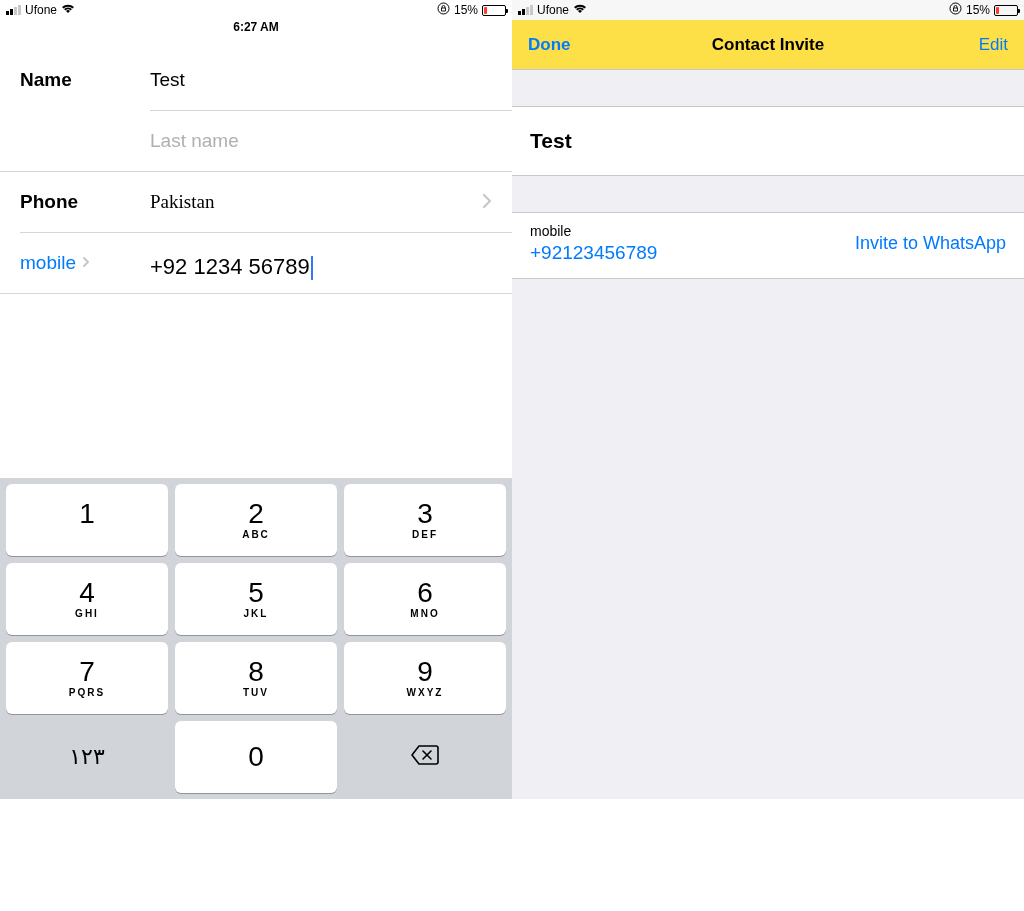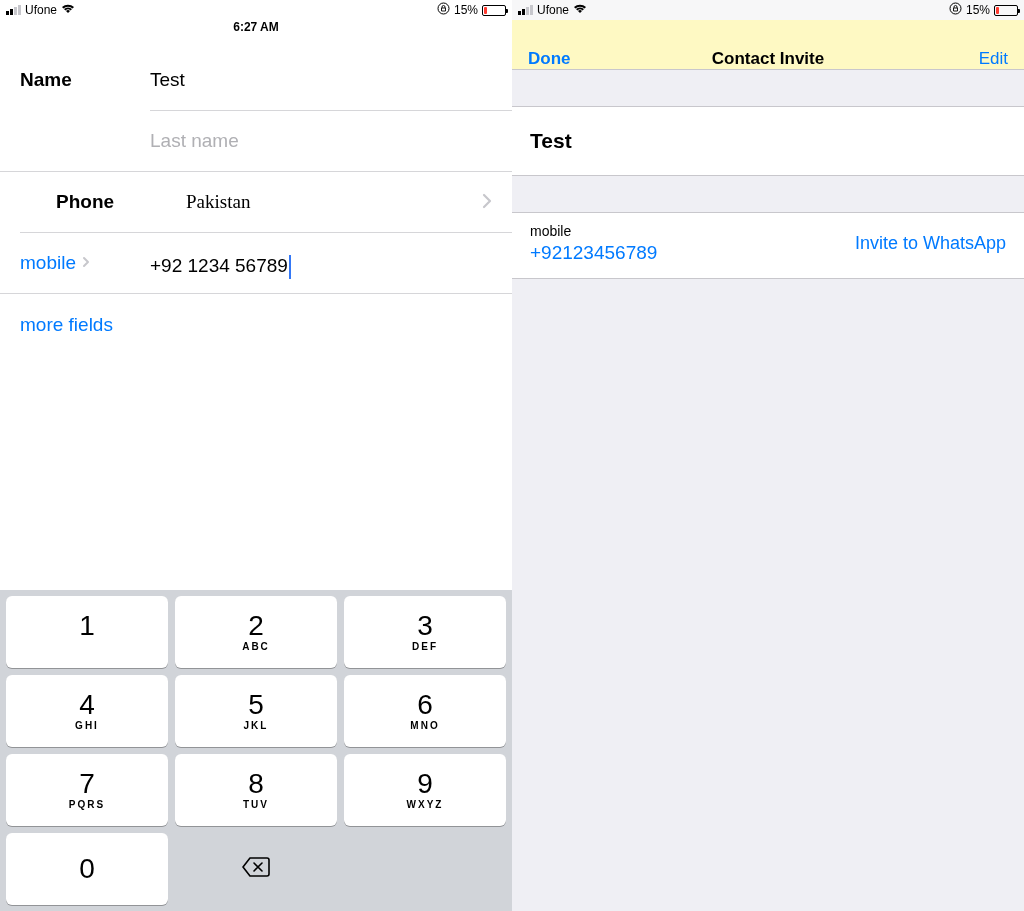--- a/index.html
+++ b/index.html
@@ -10,21 +10,21 @@
       -webkit-font-smoothing: antialiased;
     }
     body {
       width: 1024px;
       height: 911px;
       display: flex;
       background: #fff;
     }
     .screen {
       width: 512px;
-      height: 911px;
+      height: 799px;
       position: relative;
       overflow: hidden;
       background: #fff;
     }
     .screen.right {
       background: #efeff4;
     }
 
     
     .status-bar {
@@ -105,23 +105,22 @@
     
     .nav-bar {
       height: 50px;
       display: flex;
       align-items: center;
       justify-content: space-between;
       padding: 0 16px;
       position: relative;
     }
     .screen.right .nav-bar {
-      background: #fef9c3;
+      background: #fde047;
       border-bottom: 0.5px solid #c8c7cc;
-      align-items: flex-end;
     }
     .nav-title {
       position: absolute;
       left: 50%;
       transform: translateX(-50%);
       font-size: 17px;
       font-weight: 600;
       color: #000;
     }
     .nav-btn {
@@ -190,21 +189,21 @@
     }
     .phone-label {
       font-size: 19px;
       color: #007aff;
     }
     .chevron-sm {
       color: #c7c7cc;
       font-size: 14px;
     }
     .phone-number {
-      font-size: 19px;
+      font-size: 22px;
       color: #000;
       position: relative;
       margin-top: 8px;
     }
     .cursor {
       display: inline-block;
       width: 2px;
       height: 24px;
       background: #3478f6;
       vertical-align: middle;
@@ -353,21 +352,21 @@
 
     <div class="row">
       <div class="row-label"></div>
       <div class="row-input-wrap">
         <input class="row-input" placeholder="Last name" style="">
       </div>
     </div>
     <div class="full-sep nomargin"></div>
 
     <div class="row country">
-      <div style="display:flex;align-items:center;margin-left:36px;">
+      <div style="display:flex;align-items:center;">
         <div class="row-label">Phone</div>
         <div style="font-size:19px;font-family:Liberation Serif, serif;">Pakistan</div>
       </div>
       <span class="chevron">
         <svg width="10" height="16" viewBox="0 0 10 16">
             <path d="M2 2 L8 8 L2 14" fill="none" stroke="#c7c7cc" stroke-width="2.2" stroke-linecap="round" stroke-linejoin="round"></path>
           </svg>
       </span>
     </div>
     <div class="full-sep"></div>
@@ -380,23 +379,20 @@
               <path d="M2 2 L6 6 L2 10" fill="none" stroke="#c7c7cc" stroke-width="2" stroke-linecap="round" stroke-linejoin="round"></path>
             </svg>
         </span>
       </div>
       <div class="phone-number">
         <span>+92   1234 56789</span><span class="cursor"></span>
       </div>
     </div>
     <div class="full-sep nomargin"></div>
 
-    <div class="more-fields">
-      <a href="#">more fields</a>
-    </div>
   </div>
 
   <div class="keypad">
     <div class="key">
         <span class="digit">1</span>
         <span class="letters">&nbsp;</span>
       </div>
     <div class="key">
         <span class="digit">2</span>
         <span class="letters">ABC</span>
@@ -421,20 +417,23 @@
         <span class="digit">7</span>
         <span class="letters">PQRS</span>
       </div>
     <div class="key">
         <span class="digit">8</span>
         <span class="letters">TUV</span>
       </div>
     <div class="key">
         <span class="digit">9</span>
         <span class="letters">WXYZ</span>
+      </div>
+    <div class="key func">
+        <span class="digit">۱۲۳</span>
       </div>
     <div class="key">
         <span class="digit">0</span>
       </div>
     <div class="key func backspace">
       <span>
         <svg viewBox="0 0 30 22" width="30" height="22">
             <path d="M9 2 H26 a2 2 0 0 1 2 2 V18 a2 2 0 0 1 -2 2 H9 L2 11 Z" fill="none" stroke="#000" stroke-width="1.6" stroke-linejoin="round"></path>
             <path d="M13 7 L21 15 M21 7 L13 15" stroke="#000" stroke-width="1.6" stroke-linecap="round"></path>
           </svg>

